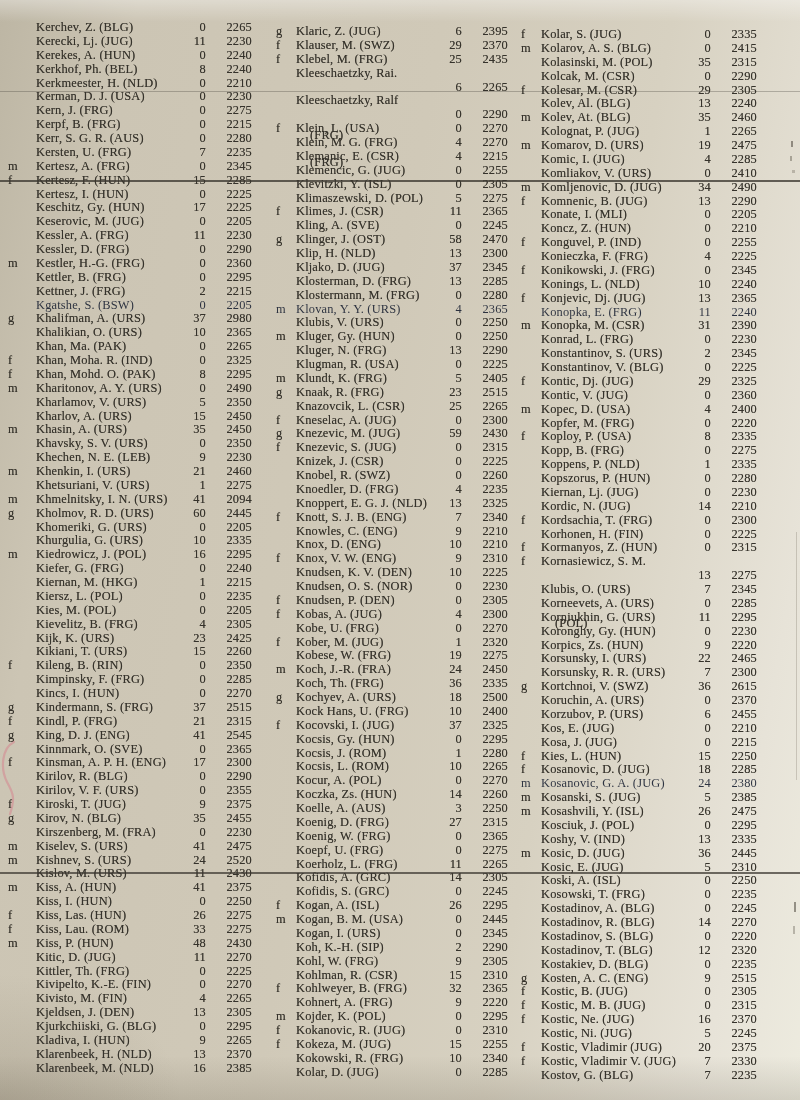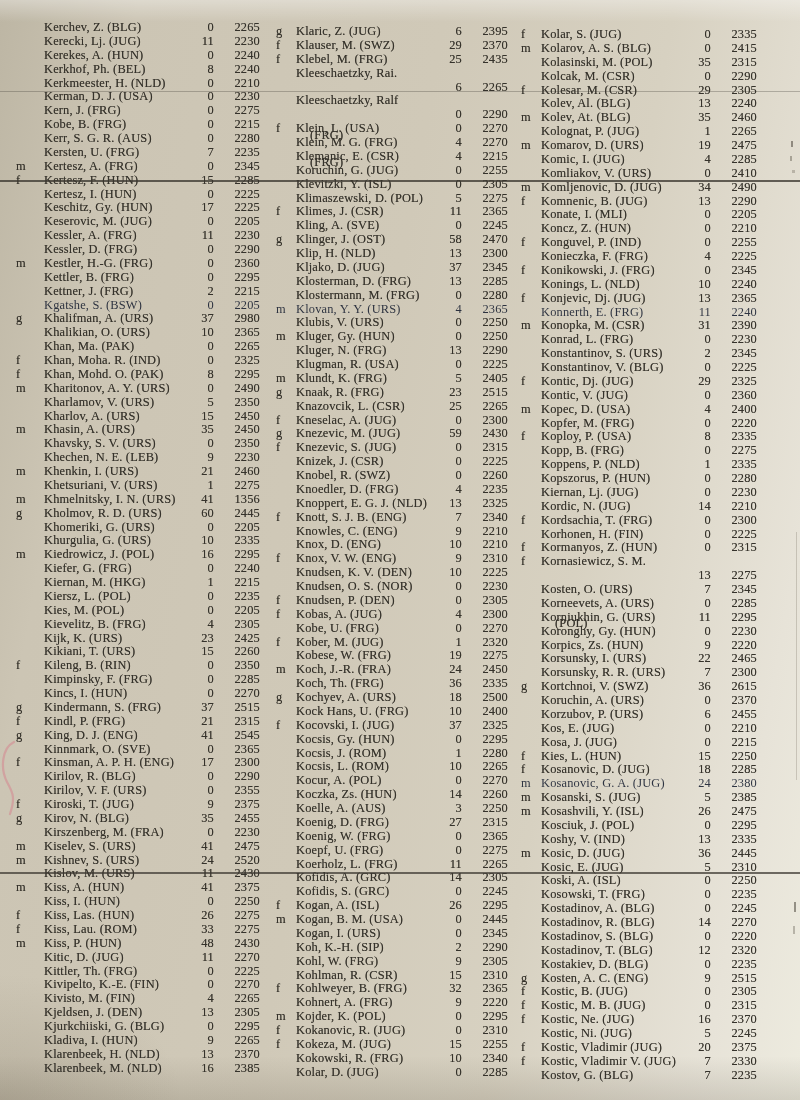--- a/index.html
+++ b/index.html
@@ -5,21 +5,21 @@
   html,body{margin:0;padding:0;}
   body{
     width:800px;height:1100px;position:relative;overflow:hidden;
     font-family:"Liberation Serif","DejaVu Serif",serif;
     background:
       radial-gradient(260px 180px at 0% 100%, rgba(110,100,80,0.22), rgba(110,100,80,0) 70%),
       linear-gradient(180deg, rgba(255,255,255,0.35) 0%, rgba(255,255,255,0) 2%, rgba(0,0,0,0) 96%, rgba(90,82,66,0.18) 100%),
       linear-gradient(100deg, #bdb6a4 0%, #ccc5b4 14%, #d0c9b8 45%, #d7d1c1 68%, #e7e3d8 90%, #edebdf 100%);
   }
   .col{position:absolute;}
-  #col1{left:16px;  width:244px; top:21px;}
+  #col1{left:8px;  width:244px; top:21px;}
   #col2{left:276px; width:232px; top:25px;}
   #col3{left:521px; width:236px; top:28px;}
   .row{
     display:flex; height:13.88px; line-height:13.9px;
     font-size:12.4px; letter-spacing:0.18px; color:#35322b;
     white-space:nowrap;
     text-shadow:0 0 0.5px rgba(47,43,35,0.55);
   }
   .t{flex:none; width:20px;}
   #col1 .t{width:28px;}
@@ -77,21 +77,21 @@
       <span class="r">2230</span>
     </div>
     <div class="row">
       <span class="t"></span>
       <span class="n">Kern, J. (FRG)</span>
       <span class="g">0</span>
       <span class="r">2275</span>
     </div>
     <div class="row">
       <span class="t"></span>
-      <span class="n">Kobe, B. (FRG)</span>
+      <span class="n">Kerpf, B. (FRG)</span>
       <span class="g">0</span>
       <span class="r">2215</span>
     </div>
     <div class="row">
       <span class="t"></span>
       <span class="n">Kerr, S. G. R. (AUS)</span>
       <span class="g">0</span>
       <span class="r">2280</span>
     </div>
     <div class="row">
@@ -241,21 +241,21 @@
     <div class="row">
       <span class="t"></span>
       <span class="n">Khetsuriani, V. (URS)</span>
       <span class="g">1</span>
       <span class="r">2275</span>
     </div>
     <div class="row">
       <span class="t">m</span>
       <span class="n">Khmelnitsky, I. N. (URS)</span>
       <span class="g">41</span>
-      <span class="r">1356</span>
+      <span class="r">2094</span>
     </div>
     <div class="row">
       <span class="t">g</span>
       <span class="n">Kholmov, R. D. (URS)</span>
       <span class="g">60</span>
       <span class="r">2445</span>
     </div>
     <div class="row">
       <span class="t"></span>
       <span class="n">Khomeriki, G. (URS)</span>
@@ -549,21 +549,21 @@
       <span class="r">2270</span>
     </div>
     <div class="row">
       <span class="t"></span>
       <span class="n">Klemanic, E. (CSR)</span>
       <span class="g">4</span>
       <span class="r">2215</span>
     </div>
     <div class="row">
       <span class="t"></span>
-      <span class="n">Koruchin, G. (JUG)</span>
+      <span class="n">Klemencic, G. (JUG)</span>
       <span class="g">0</span>
       <span class="r">2255</span>
     </div>
     <div class="row struck">
       <span class="t"></span>
       <span class="n">Klevitzki, Y. (ISL)</span>
       <span class="g">0</span>
       <span class="r">2305</span>
     </div>
     <div class="row">
@@ -1067,21 +1067,21 @@
       <span class="r">2240</span>
     </div>
     <div class="row">
       <span class="t">f</span>
       <span class="n">Konjevic, Dj. (JUG)</span>
       <span class="g">13</span>
       <span class="r">2365</span>
     </div>
     <div class="row dim">
       <span class="t"></span>
-      <span class="n">Konnerth, E. (FRG)</span>
+      <span class="n">Konopka, E. (FRG)</span>
       <span class="g">11</span>
       <span class="r">2240</span>
     </div>
     <div class="row">
       <span class="t">m</span>
       <span class="n">Konopka, M. (CSR)</span>
       <span class="g">31</span>
       <span class="r">2390</span>
     </div>
     <div class="row">
@@ -1185,21 +1185,21 @@
       <span class="n">Kornasiewicz, S. M.</span>
     </div>
     <div class="row">
       <span class="t"></span>
       <span class="n n2">(POL)</span>
       <span class="g">13</span>
       <span class="r">2275</span>
     </div>
     <div class="row">
       <span class="t"></span>
-      <span class="n">Kosten, O. (URS)</span>
+      <span class="n">Klubis, O. (URS)</span>
       <span class="g">7</span>
       <span class="r">2345</span>
     </div>
     <div class="row">
       <span class="t"></span>
       <span class="n">Korneevets, A. (URS)</span>
       <span class="g">0</span>
       <span class="r">2285</span>
     </div>
     <div class="row">

